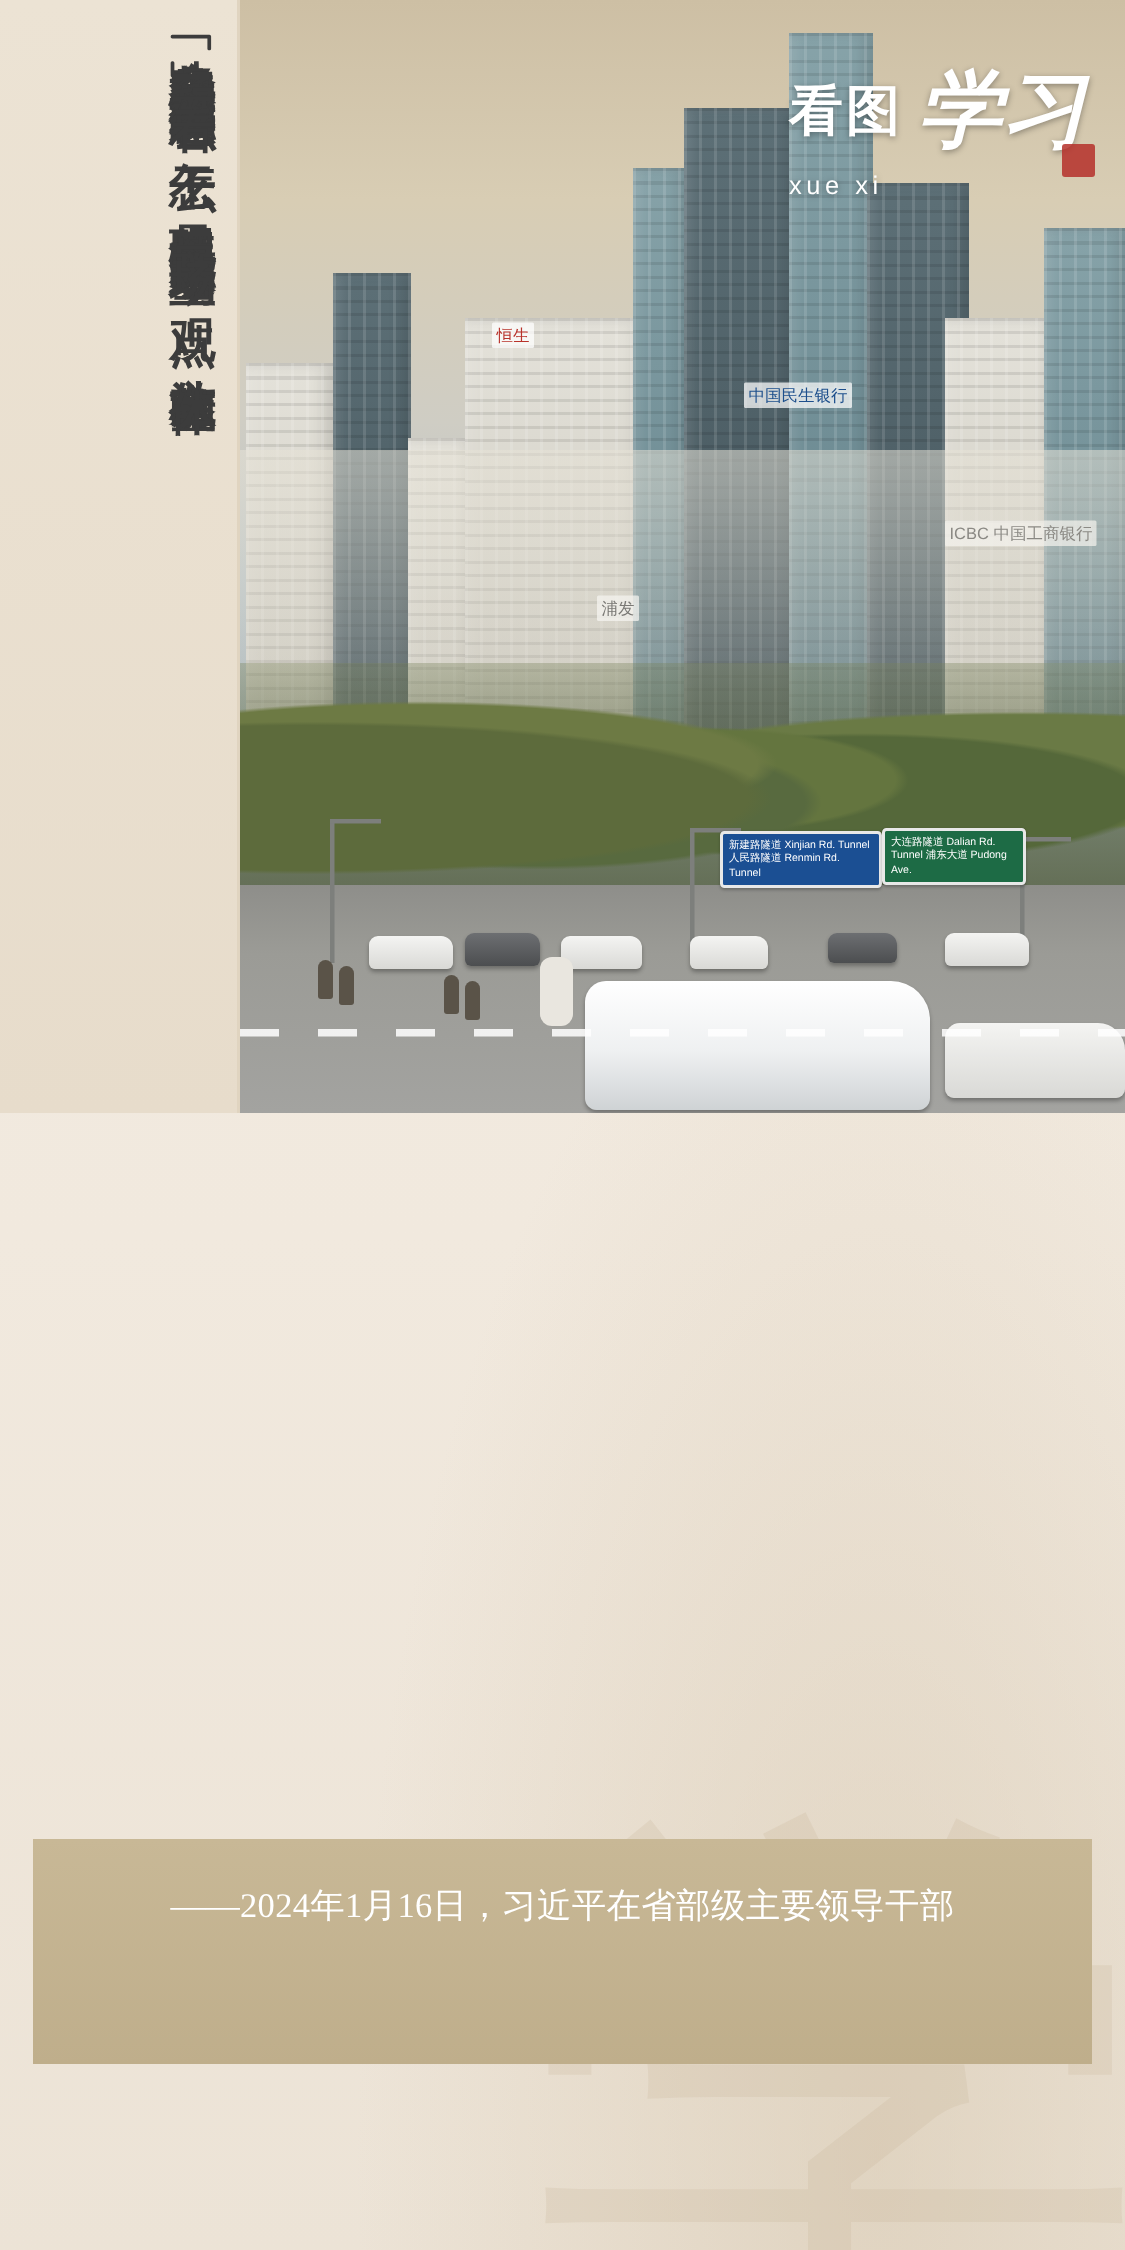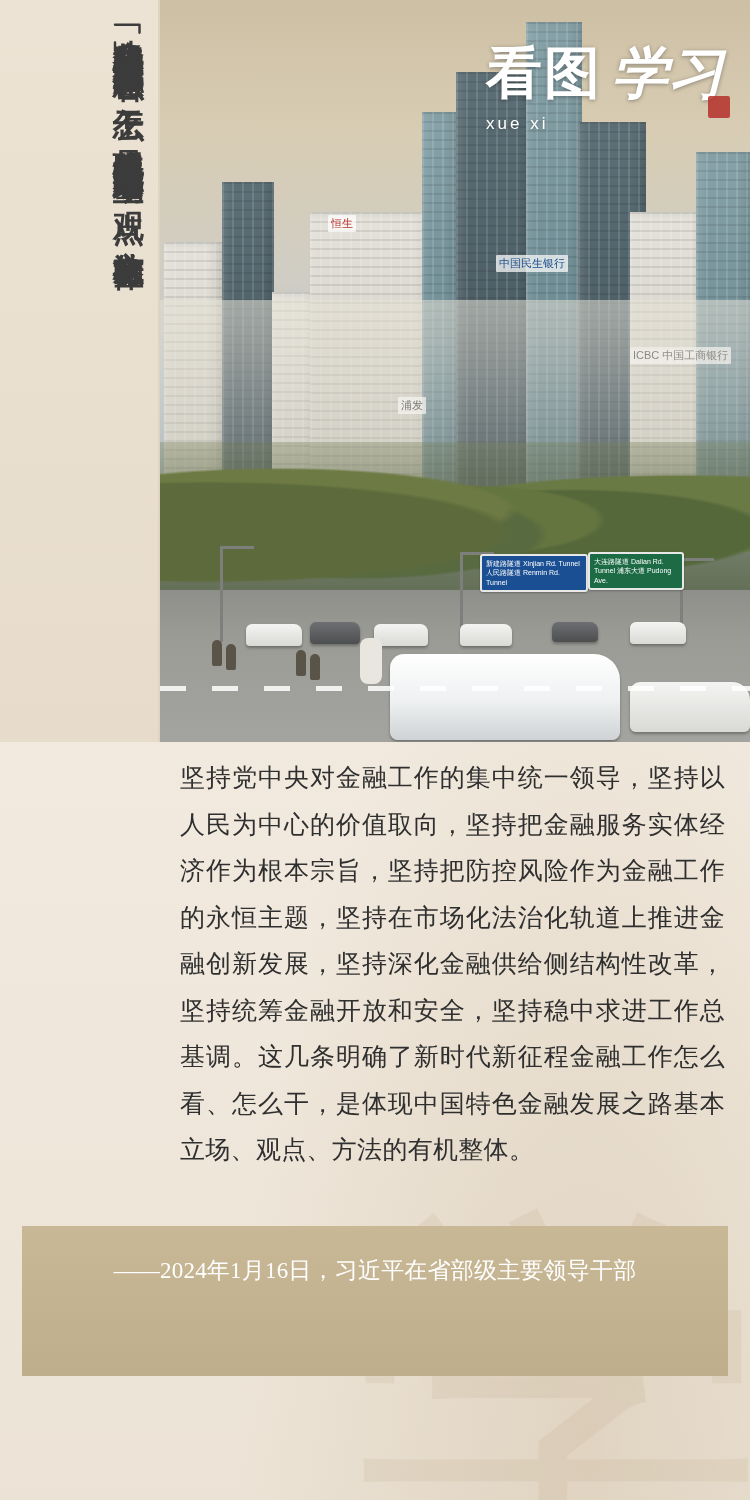--- a/index.html
+++ b/index.html
@@ -178,21 +178,21 @@
   
   .brand {
     position: absolute;
     right: 26px;
     top: 36px;
     text-align: left;
     color: #fff;
     text-shadow: 0 1px 4px rgba(0,0,0,0.35);
   }
   .brand .line1 {
-    font-size: 56px;
+    font-size: 36px;
     font-weight: bold;
     letter-spacing: 2px;
     display: inline-block;
     vertical-align: middle;
     text-align: center;
   }
   .brand .cursive {
     font-size: 56px;
     font-style: italic;
     font-weight: bold;
@@ -349,22 +349,19 @@
     <div class="brand">
       <div>
         <span class="line1">看图</span>
         <span class="cursive">学习</span>
       </div>
       <div class="pinyin">xue xi</div>
       <div class="seal"></div>
     </div>
   </div>
 
-  <div class="body-wrap">
-    <div class="body-text">坚持党中央对金融工作的集中统一领导，坚持以人民为中心的价值取向，坚持把金融服务实体经济作为根本宗旨，坚持把防控风险作为金融工作的永恒主题，坚持在市场化法治化轨道上推进金融创新发展，坚持深化金融供给侧结构性改革，坚持统筹金融开放和安全，坚持稳中求进工作总基调。这几条明确了新时代新征程金融工作怎么看、怎么干，是体现中国特色金融发展之路基本立场、观点、方法的有机整体。</div>
-  </div>
 
   <div class="citation">
     <div class="l">——2024年1月16日，习近平在省部级主要领导干部</div>
   </div>
 
 
 </div>
 
 </body></html>

